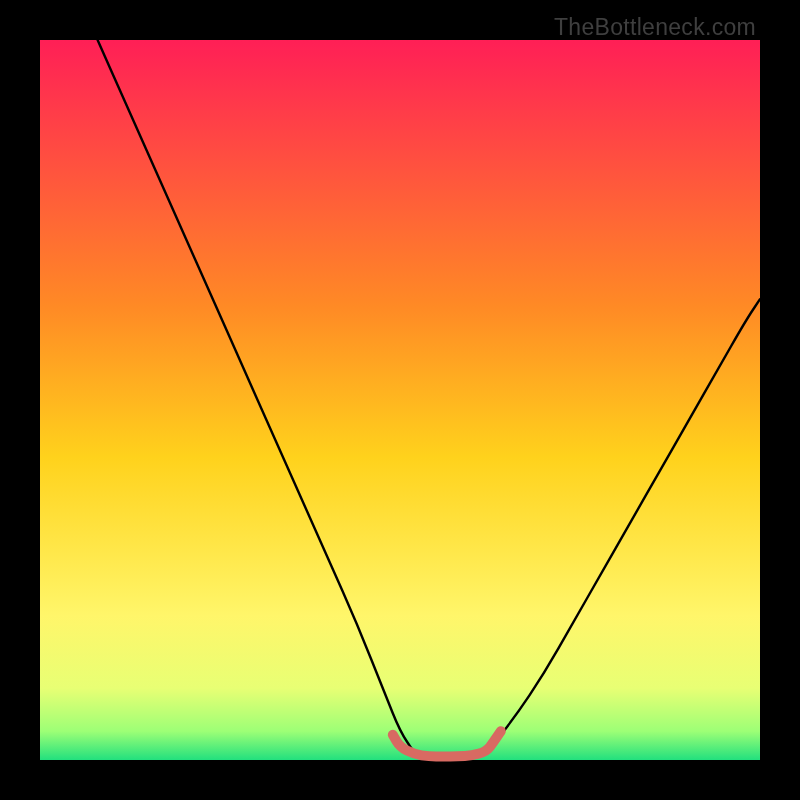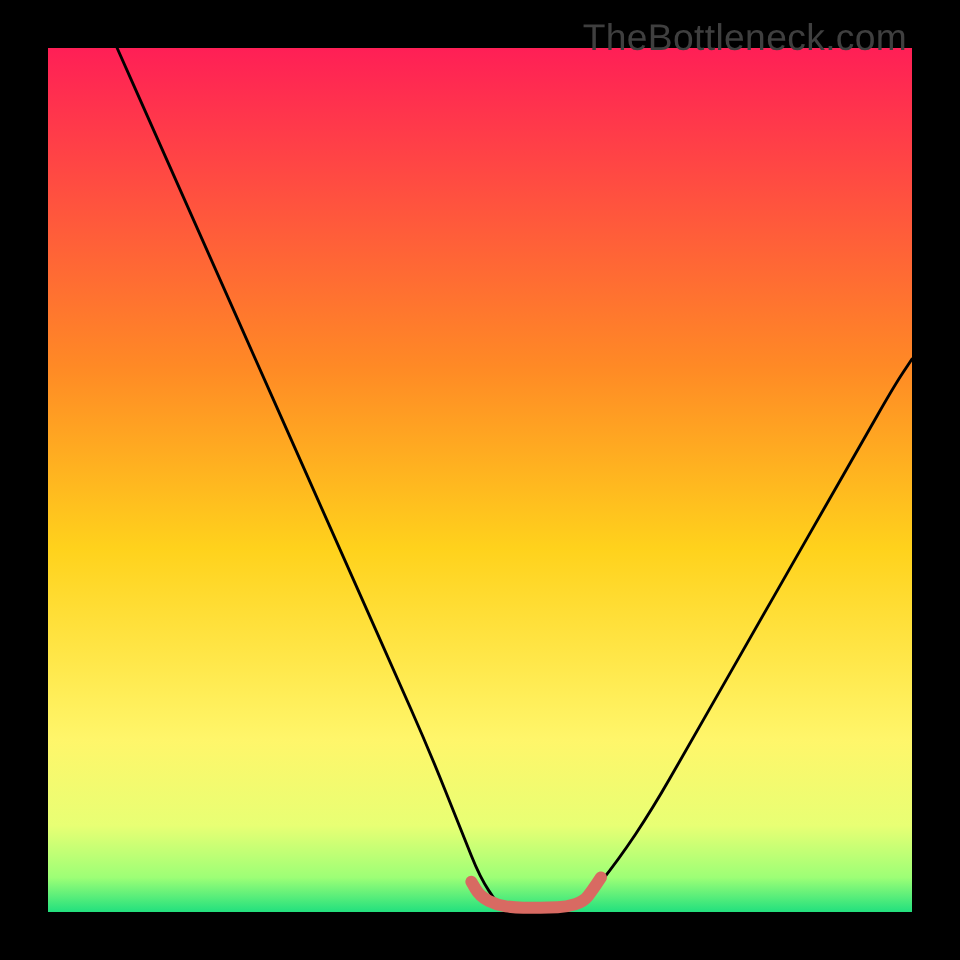--- a/index.html
+++ b/index.html
@@ -31,21 +31,21 @@
     left: 0;
     top: 0;
     width: 100%;
     height: 100%;
   }
   .watermark {
     position: absolute;
     top: 14px;
     right: 44px;
     color: #3f3f3f;
-    font-size: 31px;
+    font-size: 23px;
     font-weight: 500;
     letter-spacing: 0.3px;
   }
   svg.curves {
     position: absolute;
     left: 0;
     top: 0;
     width: 100%;
     height: 100%;
     overflow: visible;

